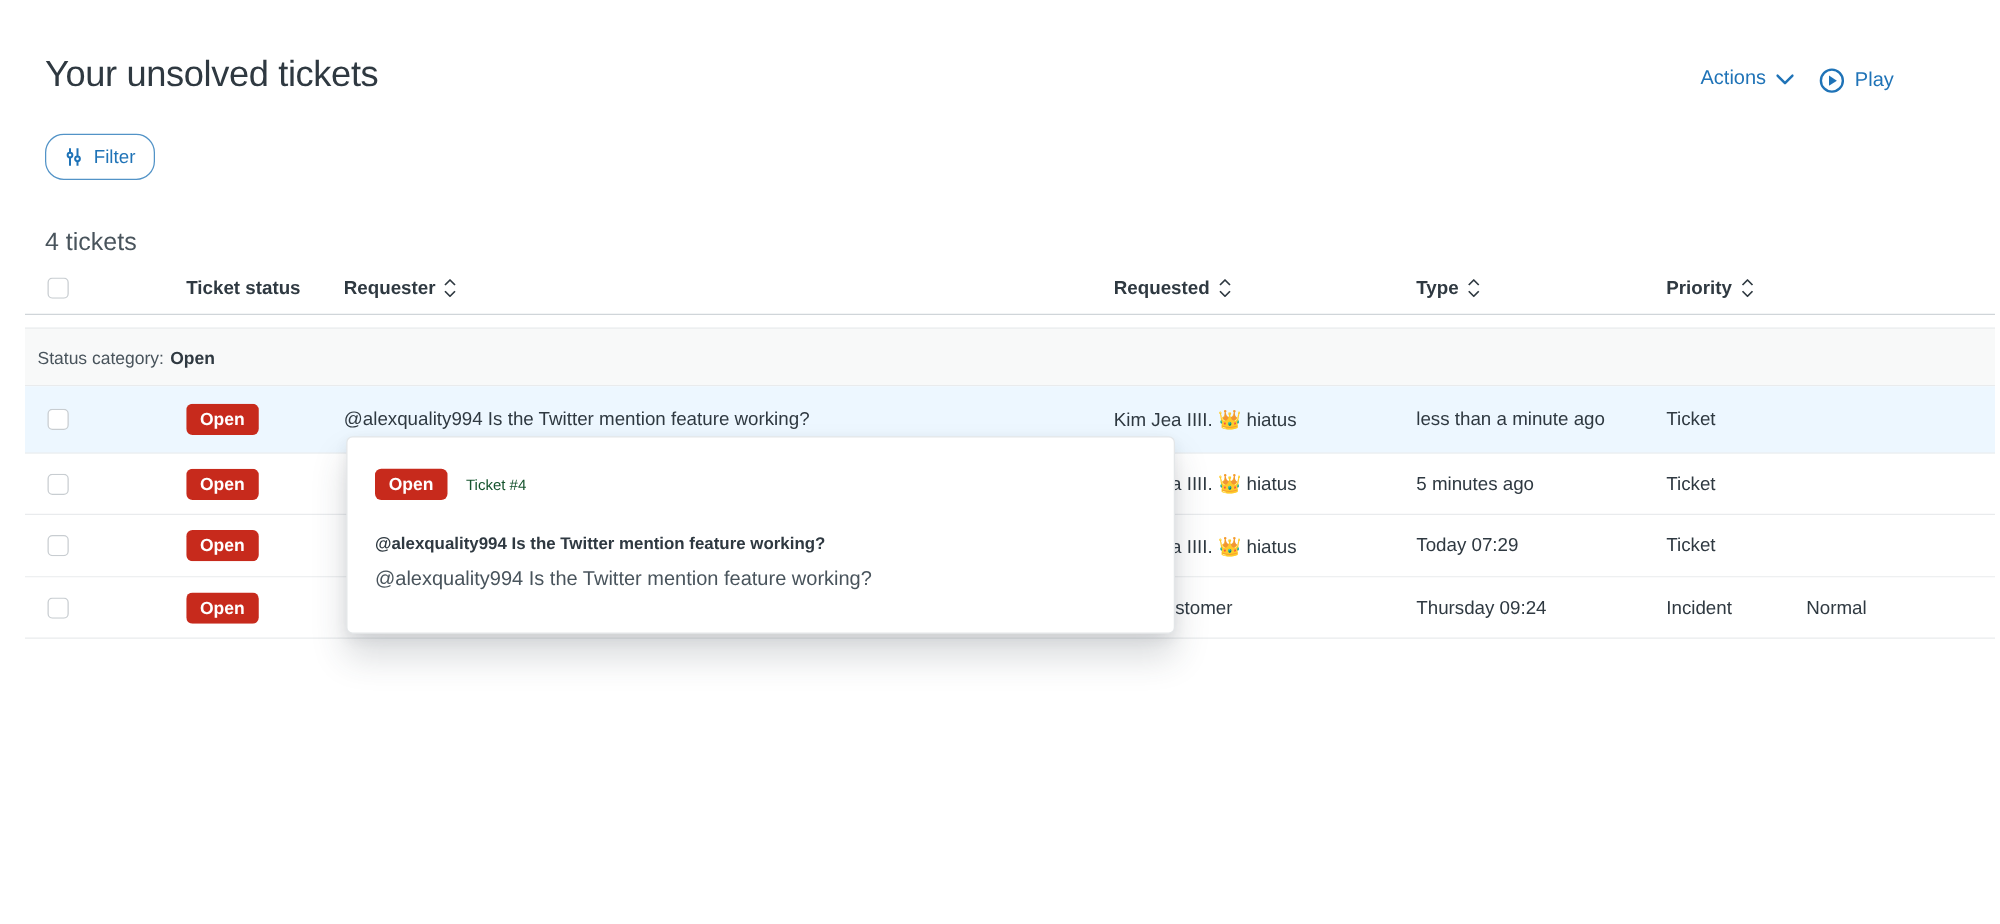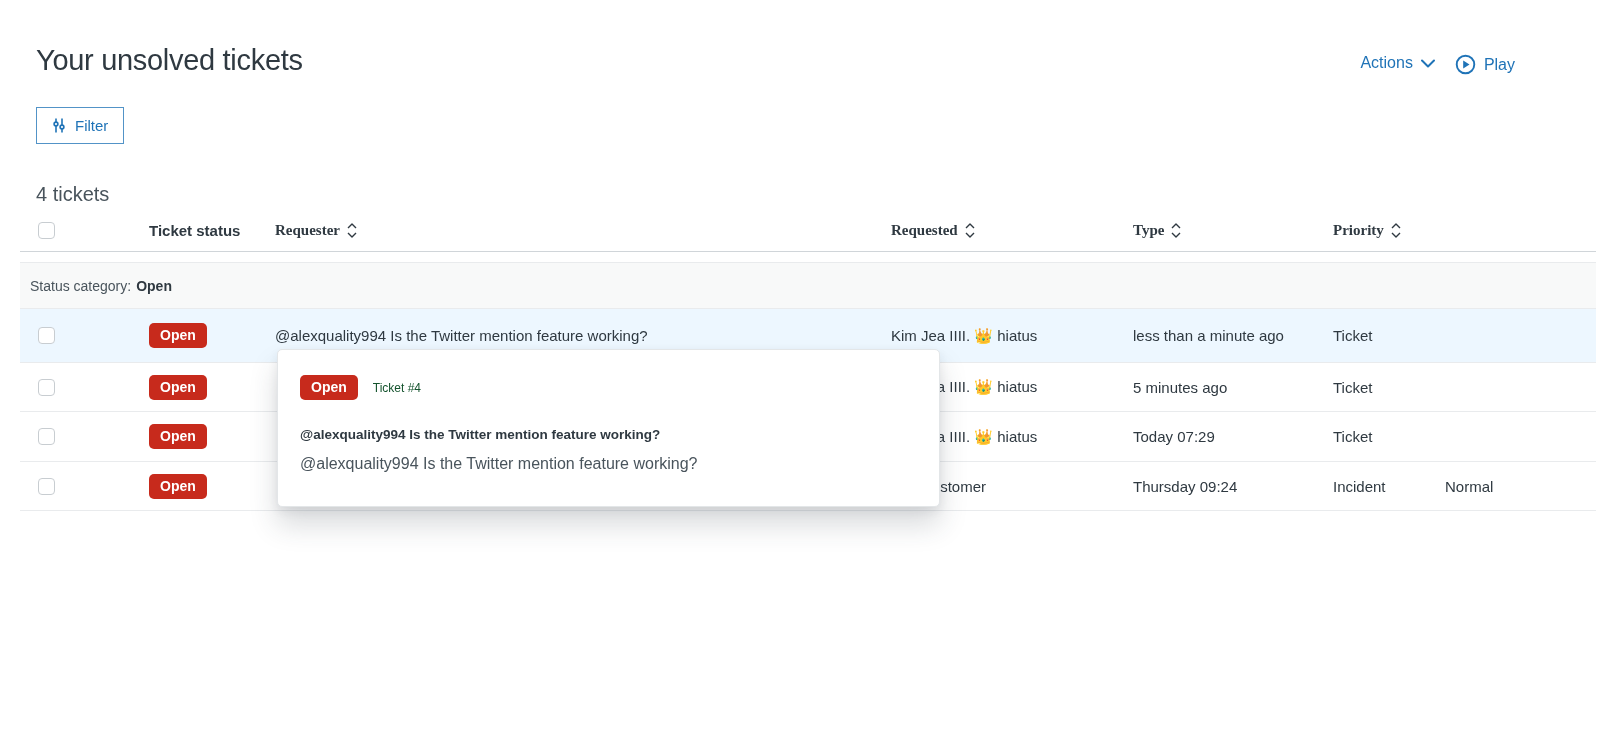--- a/index.html
+++ b/index.html
@@ -5,30 +5,30 @@
   * { margin:0; padding:0; box-sizing:border-box; }
   html,body { width:1600px; height:739px; background:#fff; font-family:"Liberation Sans","DejaVu Sans",sans-serif; color:#2f3941; overflow:hidden; position:relative; }
 
   .page-title { position:absolute; left:36px; top:44px; font-size:29px; font-weight:400; color:#2f3941; letter-spacing:-0.3px; }
 
   .top-controls { position:absolute; top:54px; right:85px; display:flex; align-items:flex-start; gap:20px; }
   .actions-btn, .play-btn { display:flex; align-items:center; gap:8px; color:#1f73b7; font-size:16px; cursor:pointer; background:none; border:none; font-family:inherit; }
   .chev { width:14px; height:9px; }
   .play-ic { width:21px; height:21px; }
 
-  .filter-btn { position:absolute; left:36px; top:107px; height:37px; padding:0 15px; display:flex; align-items:center; gap:9px; background:#fff; border:1px solid #5293c7; border-radius:0; color:#1f73b7; font-size:15px; font-family:inherit; cursor:pointer; }
+  .filter-btn { position:absolute; left:36px; top:107px; height:37px; padding:0 15px; display:flex; align-items:center; gap:9px; background:#fff; border:1px solid #5293c7; border-radius:15px; color:#1f73b7; font-size:15px; font-family:inherit; cursor:pointer; }
   .filter-ic { width:14px; height:15px; }
 
   .ticket-count { position:absolute; left:36px; top:171px; font-size:20px; color:#49545c;margin-top:12px; }
 
   .table { position:absolute; left:20px; top:210px; width:1576px; }
   .grid-row { display:grid; grid-template-columns:129px 126px 616px 242px 200px 112px 1fr; align-items:center; }
   .thead { height:42px; border-bottom:1px solid #d0d5d9; }
   .th { font-size:15px; font-weight:700; color:#2f3941; display:flex; align-items:center; gap:7px; }
-  .th.sortable { cursor:pointer;font-family:Liberation Serif, serif; }
+  .th.sortable { cursor:pointer; }
   .sort-ic { width:10px; height:15px; flex:0 0 auto; }
 
   .checkbox { width:17px; height:17px; border:1px solid #c8cdd1; border-radius:4px; background:#fff; margin-left:18px; cursor:pointer; }
 
   .group-band { margin-top:10px; height:47px; background:#f8f9f9; border-top:1px solid #e9ebed; border-bottom:1px solid #e9ebed; display:flex; align-items:center; padding-left:10px; font-size:14px; color:#49545c; }
   .group-band b { color:#2f3941; font-weight:700; margin-left:5px; }
 
   .trow { border-bottom:1px solid #e9ebed; font-size:15px; color:#2f3941; cursor:pointer; background:#fff; }
   .trow.hl { background:#edf7ff; }
   .trow.r1 { height:54px; }

